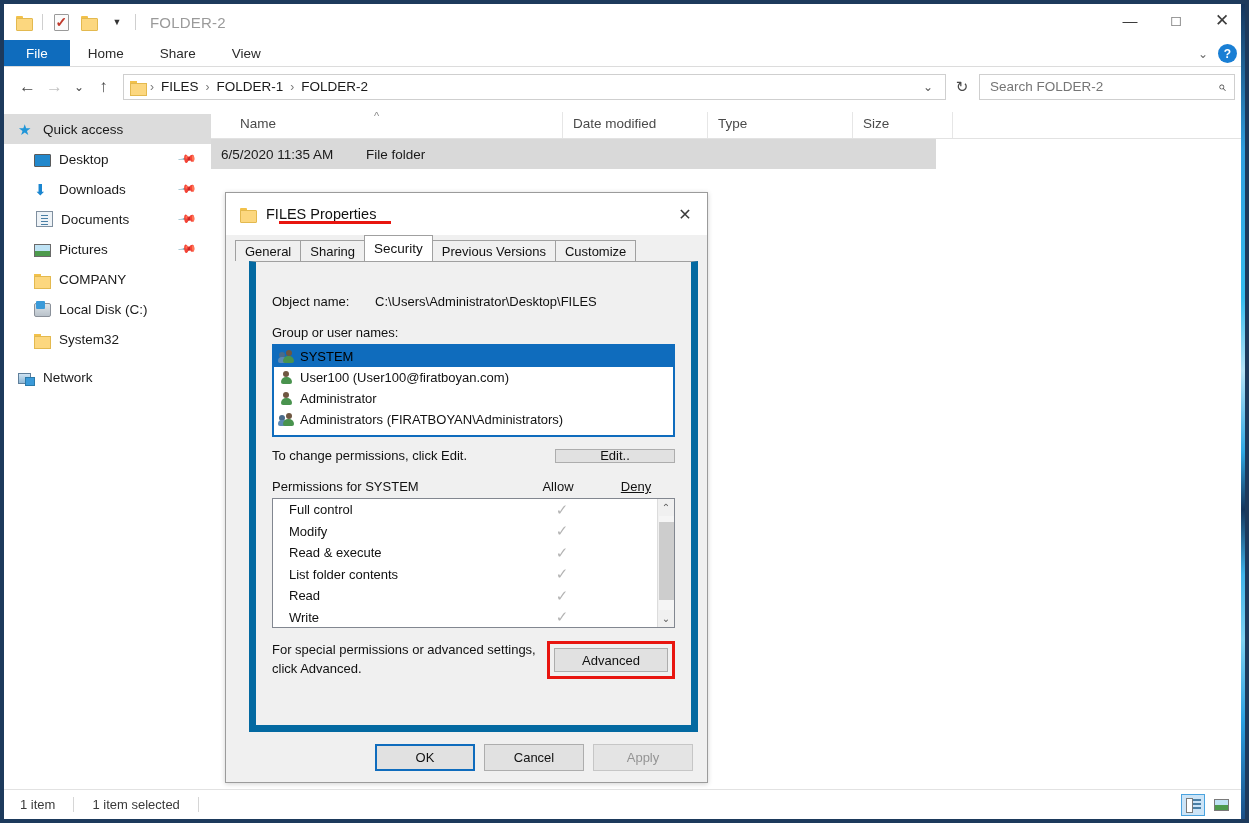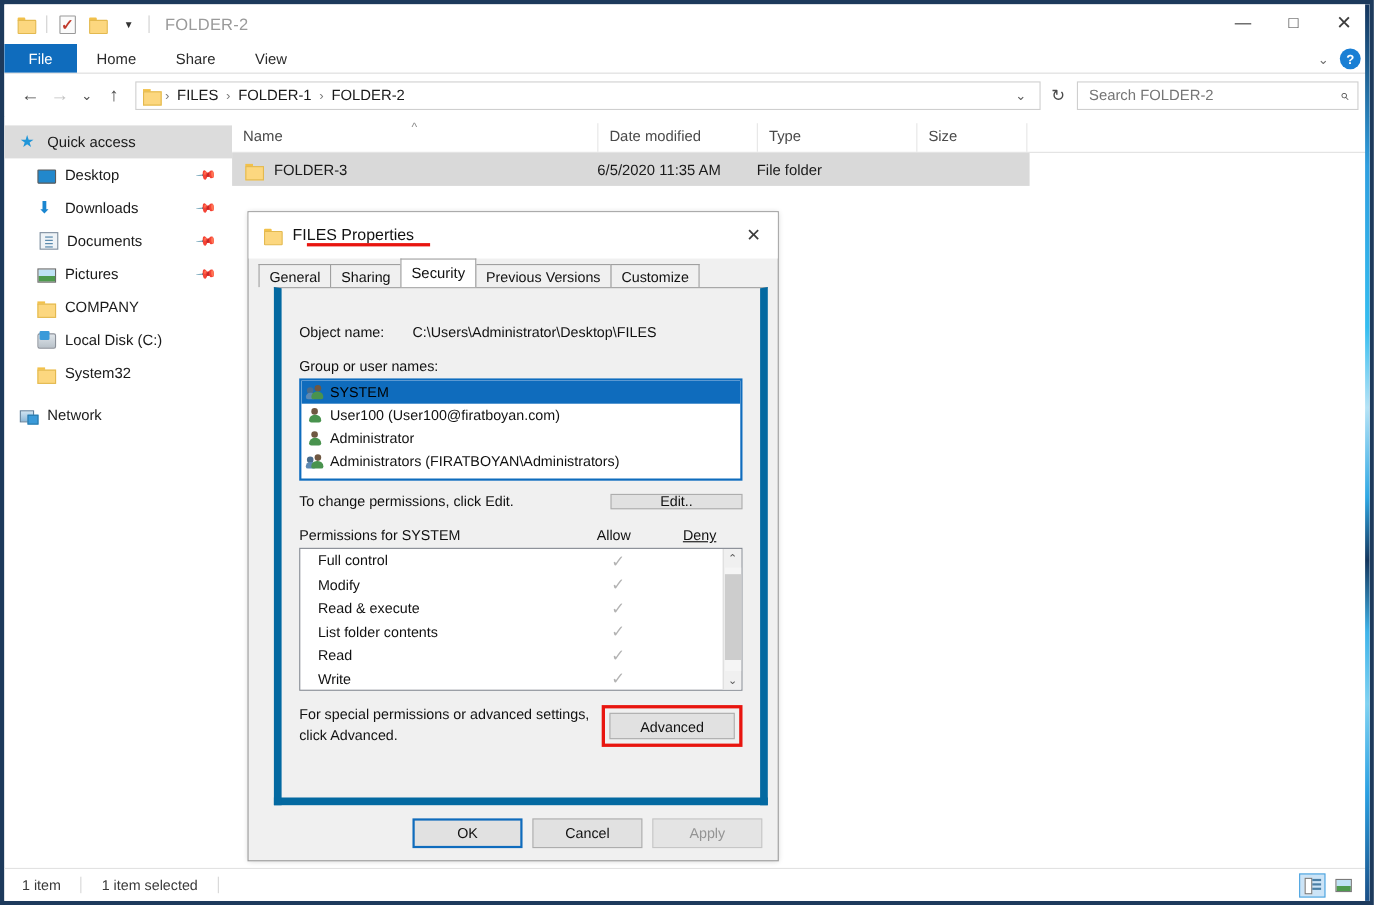--- a/index.html
+++ b/index.html
@@ -134,21 +134,21 @@
   .ic-net::before{ content:""; position:absolute; left:0; top:2px; width:11px; height:9px;
     background:linear-gradient(180deg,#cfe3f2,#8fb8d6); border:1px solid #5f7f9b; }
   .ic-net::after{ content:""; position:absolute; right:0; top:6px; width:8px; height:7px;
     background:#3a9ad9; border:1px solid #2a7aaa; }
 
   
   .filepane { flex:1; background:#ffffff; position:relative; min-width:0; }
   .colhdr { height:33px; display:flex; align-items:flex-end; border-bottom:1px solid #e2e2e2; position:relative; }
   .col { font-size:13.5px; color:#4a4a4a; padding:0 0 7px 10px; border-left:1px solid #e6e6e6; height:26px;
          display:flex; align-items:flex-end; }
-  .col:first-child { border-left:none; }
+  .col:first-child { border-left:none;margin-left:19px; }
   .sortcaret { position:absolute; left:163px; top:4px; font-size:11px; color:#8a8a8a; }
   .filerow { height:30px; display:flex; align-items:center; background:#d9d9d9; }
   .fr-name { display:flex; align-items:center; padding-left:12px; font-size:13.5px; color:#1a1a1a; }
   .fr-cell { font-size:13.5px; color:#1a1a1a; padding-left:10px; }
 
   
   .statusbar {
     height:30px; border-top:1px solid #e2e2e2; display:flex; align-items:center;
     padding-left:16px; gap:0; flex:0 0 30px; position:relative; background:#fff;
   }
@@ -361,24 +361,20 @@
     <div class="filepane">
       <div class="colhdr">
         <div class="col" style="width:332px">Name</div>
         <div class="col" style="width:145px">Date modified</div>
         <div class="col" style="width:145px">Type</div>
         <div class="col" style="width:100px">Size</div>
         <div class="col" style="flex:1"></div>
         <div class="sortcaret">^</div>
       </div>
       <div class="filerow" style="width:725px">
-        <div class="fr-name" style="width:322px">
-          <span class="ic ic-fold"></span>
-          <span style="margin-left:9px">FOLDER-3</span>
-        </div>
         <div class="fr-cell" style="width:145px">6/5/2020 11:35 AM</div>
         <div class="fr-cell" style="width:145px">File folder</div>
         <div class="fr-cell" style="width:100px"></div>
       </div>
     </div>
   </div>
 
   <div class="statusbar">
     <div class="st">1 item</div>
     <div class="st-sep"></div>

